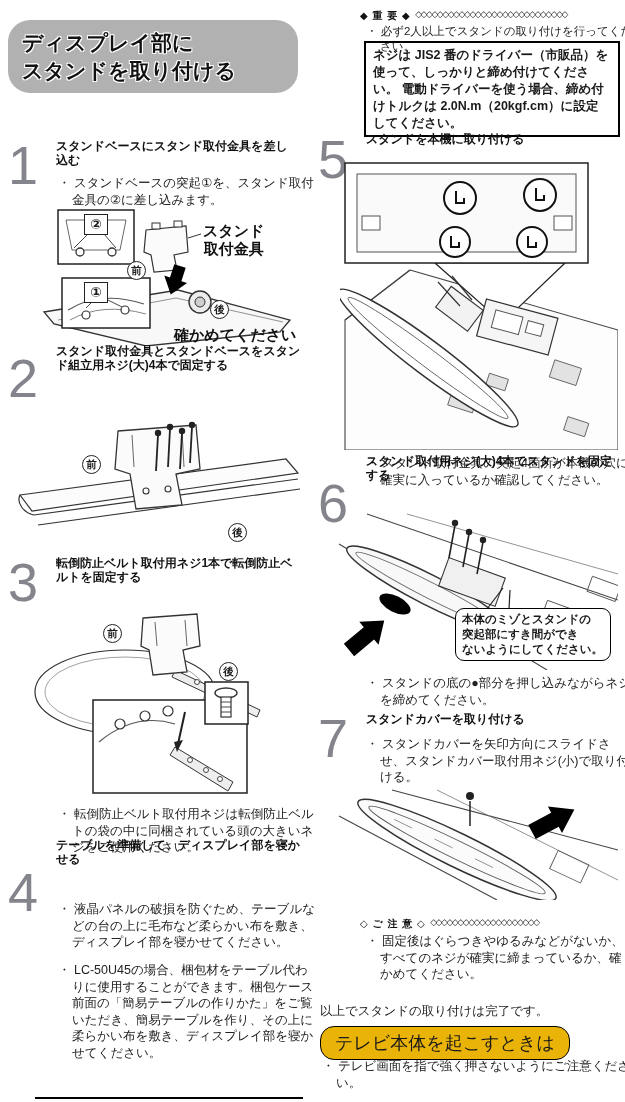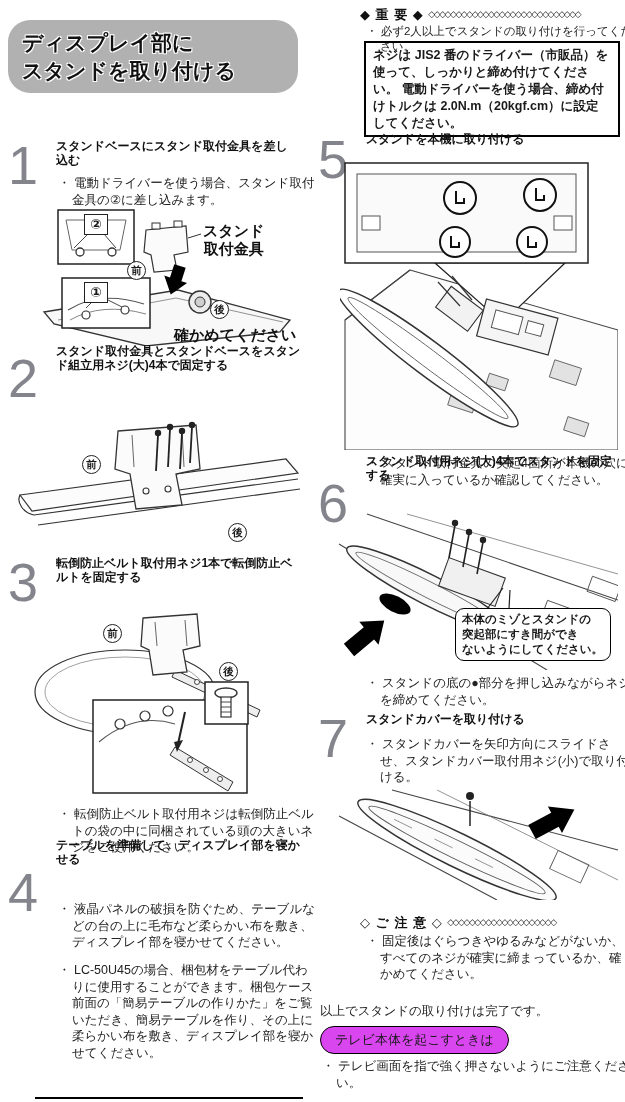--- a/index.html
+++ b/index.html
@@ -9,49 +9,49 @@
   
   .title-box{background:#b1b1b1;border-radius:22px;padding:9px 14px;width:262px;}
   .title-box .tl{font-size:21px;font-weight:bold;line-height:1.32;color:#111;
      text-shadow:1px 1px 0 #fff,-1px -1px 0 #fff,1px -1px 0 #fff,-1px 1px 0 #fff;}
   
   .stepnum{font-size:54px;line-height:0.9;color:#84848c;font-weight:400;}
   .stephead{font-size:12px;font-weight:bold;line-height:1.2;color:#111;}
   .body-txt{font-size:12.5px;line-height:1.32;color:#222;}
   .bullet{padding-left:14px;text-indent:-14px;}
   
-  .sec-head{font-size:13px;font-weight:bold;letter-spacing:1px;color:#111;white-space:nowrap;}
+  .sec-head{font-size:10px;font-weight:bold;letter-spacing:1px;color:#111;white-space:nowrap;}
   .chain{font-size:9px;letter-spacing:-1.5px;color:#222;vertical-align:2px;}
   .imp-box{border:2px solid #000;padding:4px 7px;font-size:12.5px;font-weight:bold;line-height:1.35;}
   
   .fig{position:absolute;}
   .fig svg{position:absolute;left:0;top:0;}
   .fig-label{position:absolute;font-size:15px;font-weight:bold;line-height:1.2;color:#111;white-space:pre-line;text-align:center;}
   .circ{position:absolute;width:17px;height:17px;border:1.2px solid #222;border-radius:50%;
         background:#fff;font-size:10.5px;line-height:16px;text-align:center;font-weight:bold;}
   .numbox{position:absolute;border:1.2px solid #222;background:#fff;padding:0 5px;
         font-size:14px;line-height:19px;font-weight:bold;}
   .callout{position:absolute;border:1.5px solid #000;border-radius:9px;background:#fff;
         padding:3px 6px;font-size:11.5px;font-weight:bold;line-height:1.3;white-space:pre-line;}
-  .pill{border:1.5px solid #000;border-radius:14px;padding:4px 14px;font-size:13px;display:inline-block;background:#d946ef;}
+  .pill{border:1.5px solid #000;border-radius:14px;padding:4px 14px;font-size:18px;display:inline-block;background:#eab308;}
   .footer-line{background:#000;height:2px;}
 </style>
 </head>
 <body>
 
 <div id="page">
 
   <div class="abs title-box" style="left:8px;top:20px;">
     <div class="tl">ディスプレイ部に</div>
     <div class="tl">スタンドを取り付ける</div>
   </div>
 
   <div class="abs stepnum" style="left:8px;top:141px;">1</div>
   <div class="abs stephead" style="left:56px;top:139px;width:242px;">スタンドベースにスタンド取付金具を差し込む</div>
-  <div class="abs body-txt bullet" style="left:58px;top:175px;width:244px;">・ 電動ドライバーを使う場合、スタンド取付金具の②に差し込みます。</div>
+  <div class="abs body-txt bullet" style="left:58px;top:175px;width:244px;">・ スタンドベースの突起①を、スタンド取付金具の②に差し込みます。</div>
 
   <div class="fig" style="left:28px;top:208px;width:280px;height:138px;">
     <svg width="280" height="138" viewBox="0 0 280 138">
       <polygon points="16,104 150,82 262,112 252,124 118,138 26,116" fill="#f8f8f8" stroke="#333" stroke-width="1.3"></polygon>
       <polyline points="30,112 148,90 255,114" fill="none" stroke="#777" stroke-width="0.8"></polyline>
       <circle cx="172" cy="94" r="11" fill="#ececec" stroke="#333" stroke-width="1.4"></circle>
       <circle cx="172" cy="94" r="5" fill="#cfcfcf" stroke="#333" stroke-width="1"></circle>
       <polygon points="118,22 158,18 160,44 146,47 149,62 126,64 123,47 116,44" fill="#fbfbfb" stroke="#333" stroke-width="1.2"></polygon>
       <rect x="124" y="15" width="8" height="6" fill="#fff" stroke="#333" stroke-width="1"></rect>
       <rect x="146" y="13" width="8" height="6" fill="#fff" stroke="#333" stroke-width="1"></rect>

